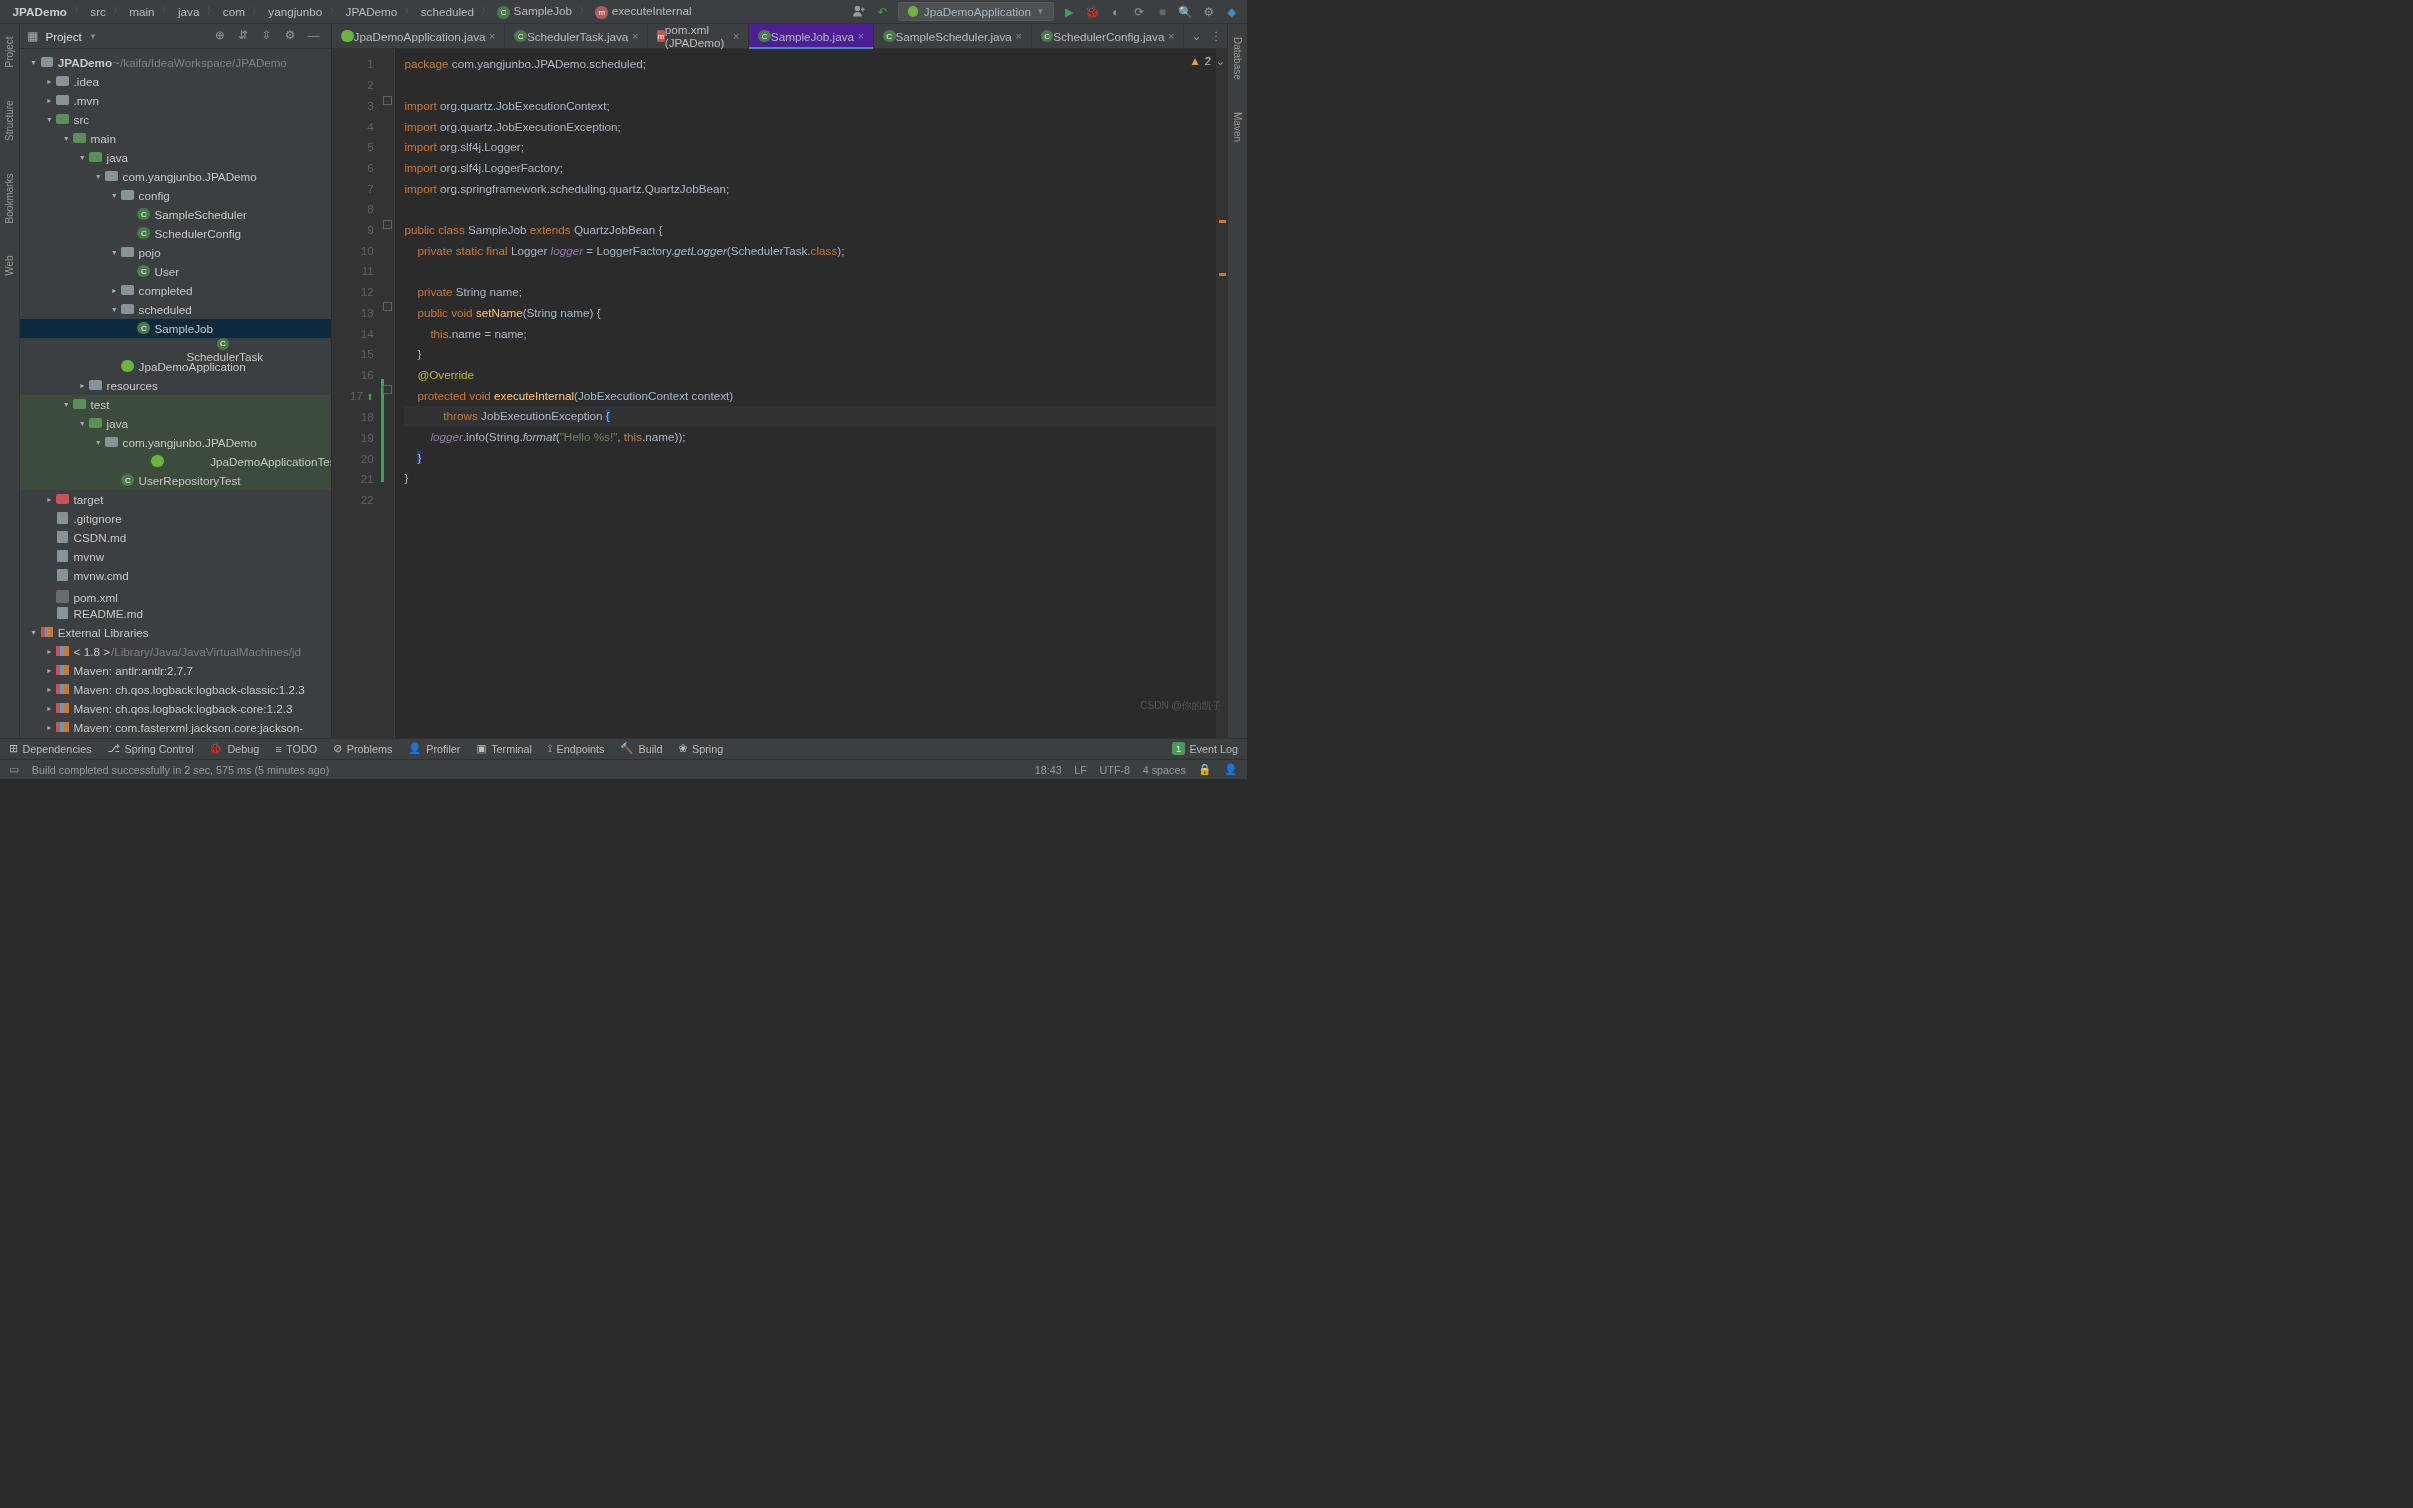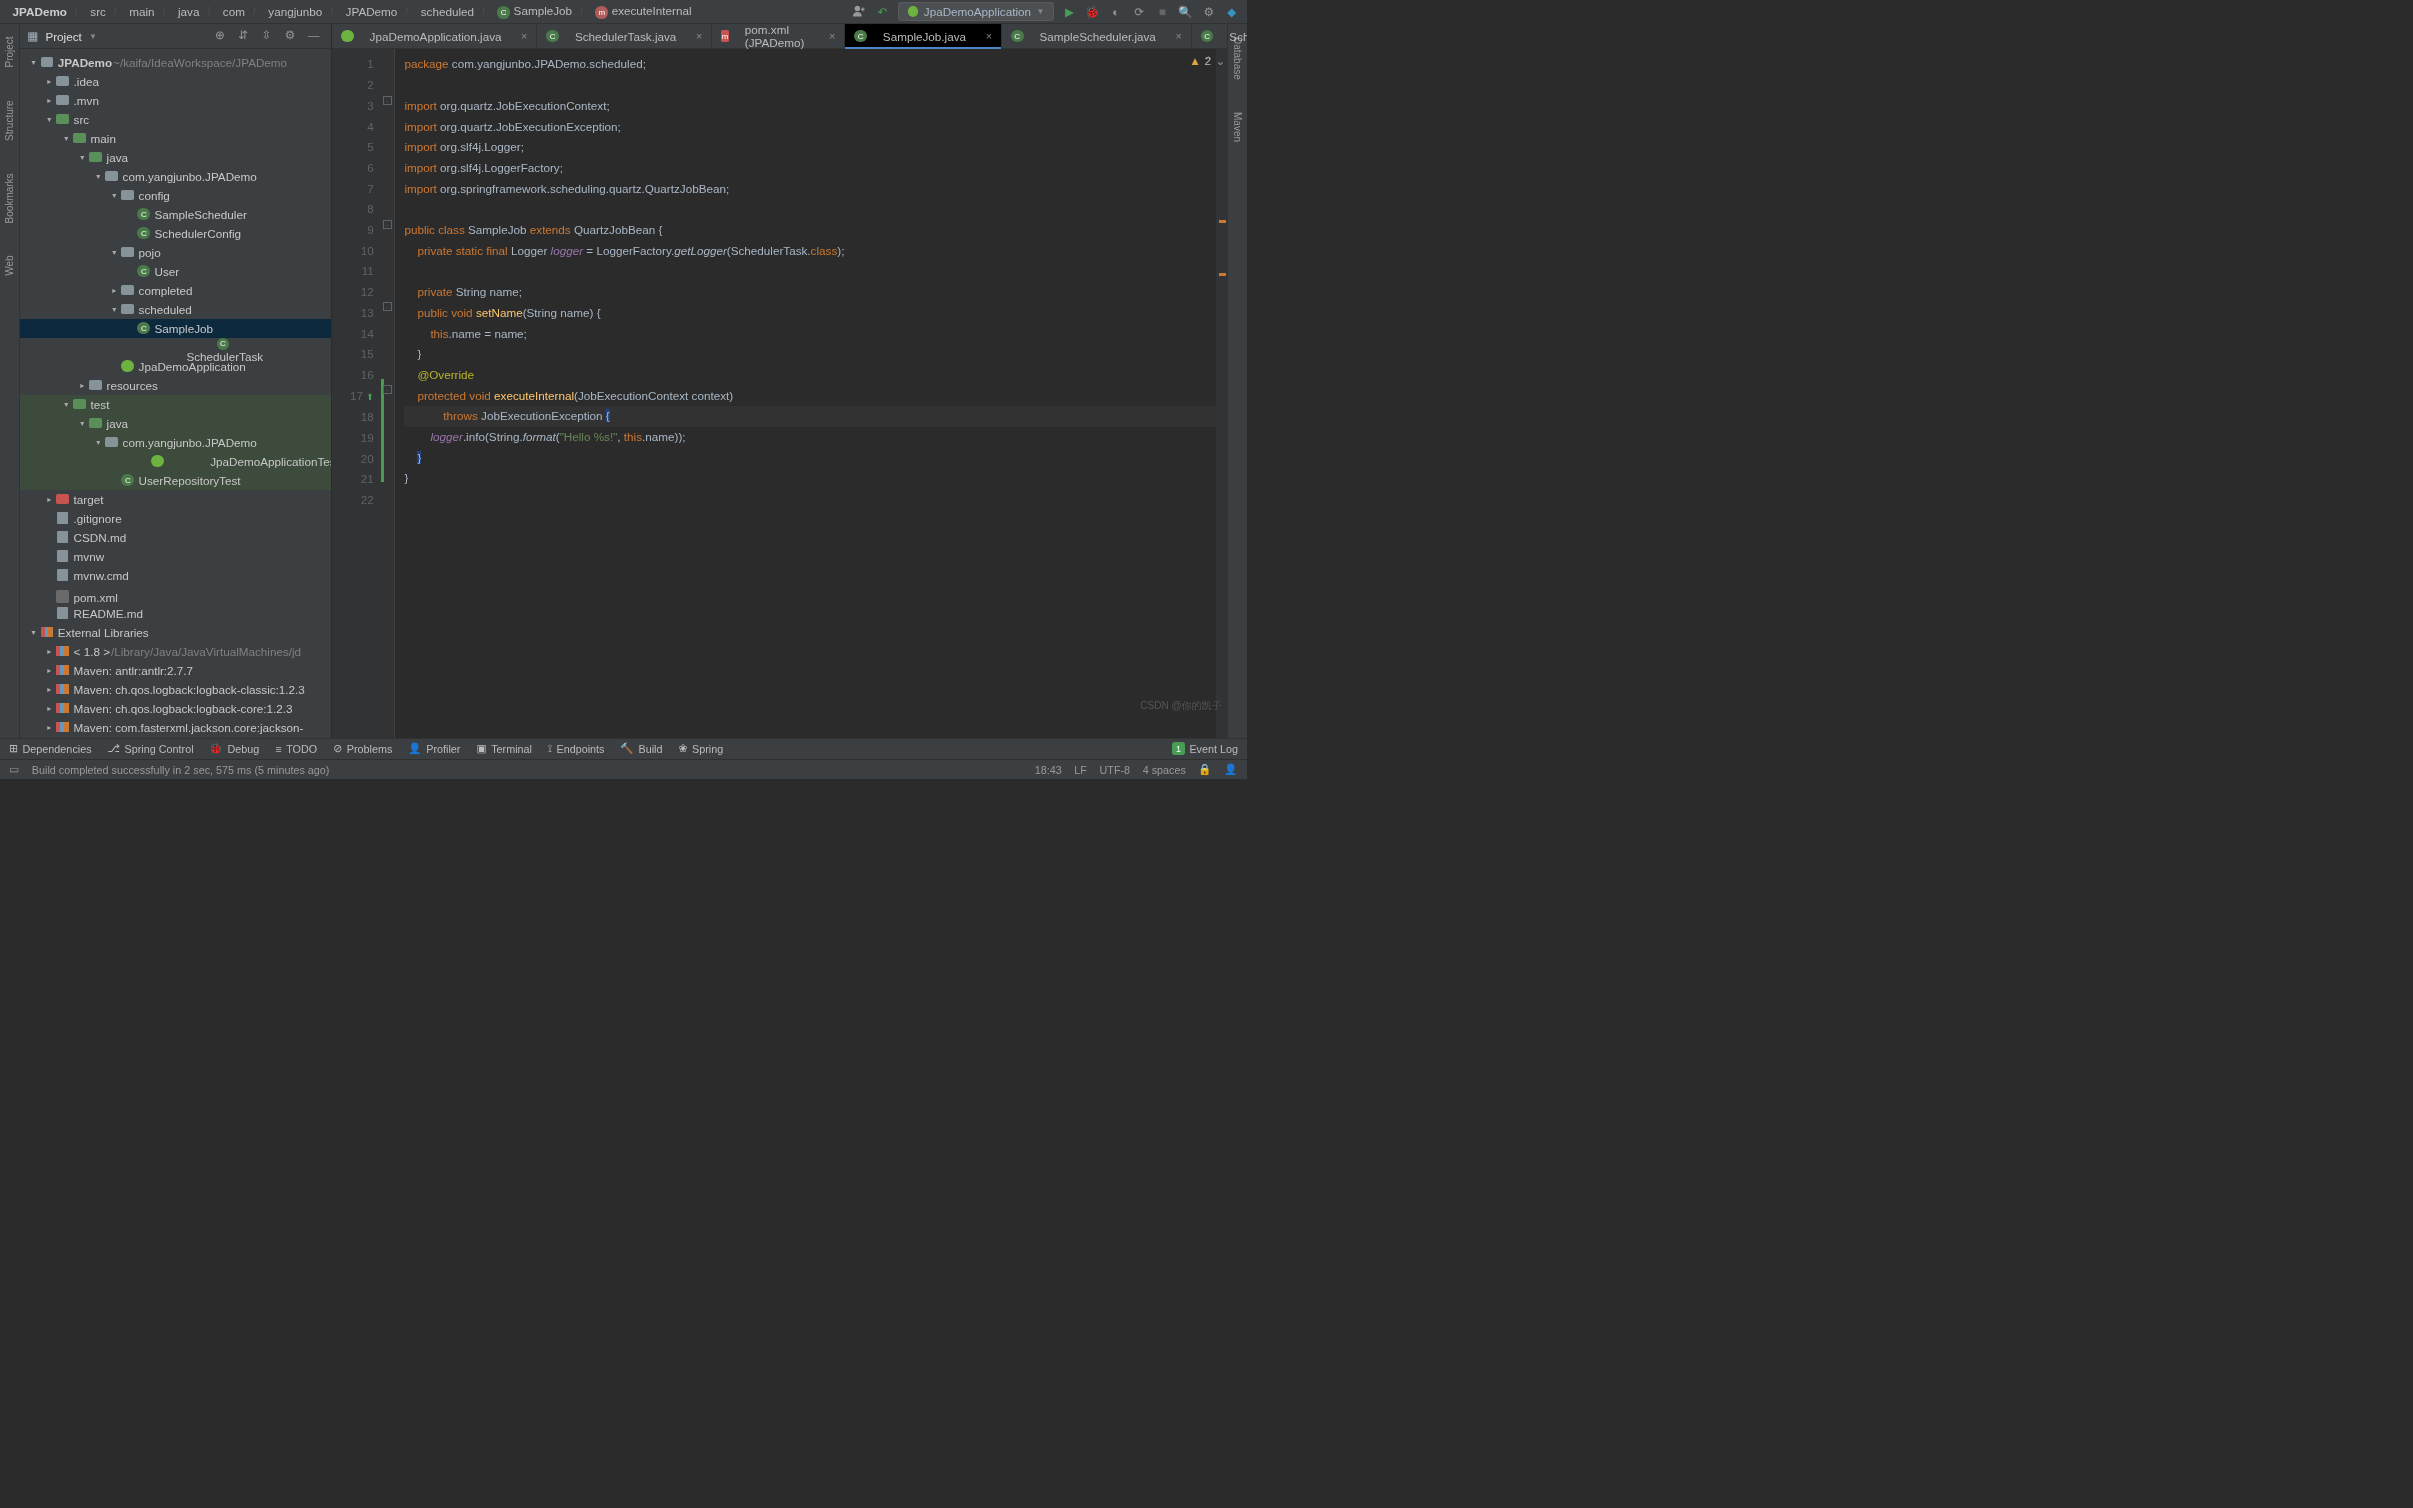--- a/index.html
+++ b/index.html
@@ -36,22 +36,22 @@
 .ic-folder.src{background:#5a8f5a}
 .ic-cls{width:12.6px;height:12.6px;border-radius:50%;background:#4a7a4a;color:#fff;font-size:8px;display:flex;align-items:center;justify-content:center}
 .ic-cls::after{content:"C"}
 .ic-pkg{width:12.6px;height:10px;background:#87939a;border-radius:1.8px;position:relative}
 .ic-spring{width:12.6px;height:12.6px;border-radius:50%;background:#6db33f}
 .ic-file{width:10.8px;height:12.6px;background:#87939a;border-radius:0.9px}
 .ic-lib{width:12.6px;height:10.8px;background:linear-gradient(90deg,#c75450 0 30%,#6897bb 30% 60%,#cc7832 60%)}
 .ic-mvn{width:12.6px;height:12.6px;background:#6a6a6a;border-radius:1.8px}
 .editcol{flex:1;display:flex;flex-direction:column;background:#2b2b2b;min-width:0}
 .tabs{height:25px;background:#3c3f41;display:flex;align-items:stretch;border-bottom:0.9px solid #323232}
-.tab{display:flex;align-items:center;padding:0 9px;gap:16px;color:#bbb;border-right:0.9px solid #323232;position:relative}
-.tab.active{background:#000000}
+.tab{display:flex;align-items:center;padding:0 9px;gap:0;color:#bbb;border-right:0.9px solid #323232;position:relative}
+.tab.active{background:#4c1d95}
 .tab.active::after{content:"";position:absolute;bottom:-0.9px;left:0;right:0;height:1.8px;background:#4a88c7}
 .tab .x{color:#888;font-size:10.8px;margin-left:3.6px}
 .tabend{margin-left:auto;display:flex;align-items:center;padding:0 7.2px;gap:9px;color:#999}
 .editwrap{flex:1;display:flex;position:relative;font-family:"JetBrains Mono",Consolas,monospace;font-size:11.7px}
 .gutter{width:49px;background:#313335;text-align:right;padding:5.4px 7.2px 0 0;color:#606366;line-height:20.7px}
 .fold{width:14.4px;background:#313335;border-right:0.9px solid #404040;position:relative}
 .fm{position:absolute;left:1.8px;width:9px;height:9px;border:0.9px solid #606366;color:#606366;font-size:7.2px;display:flex;align-items:center;justify-content:center}
 .code{flex:1;padding:5.4px 0 0 9px;line-height:20.7px;white-space:pre}
 .kw{color:#cc7832}
 .str{color:#6a8759}

